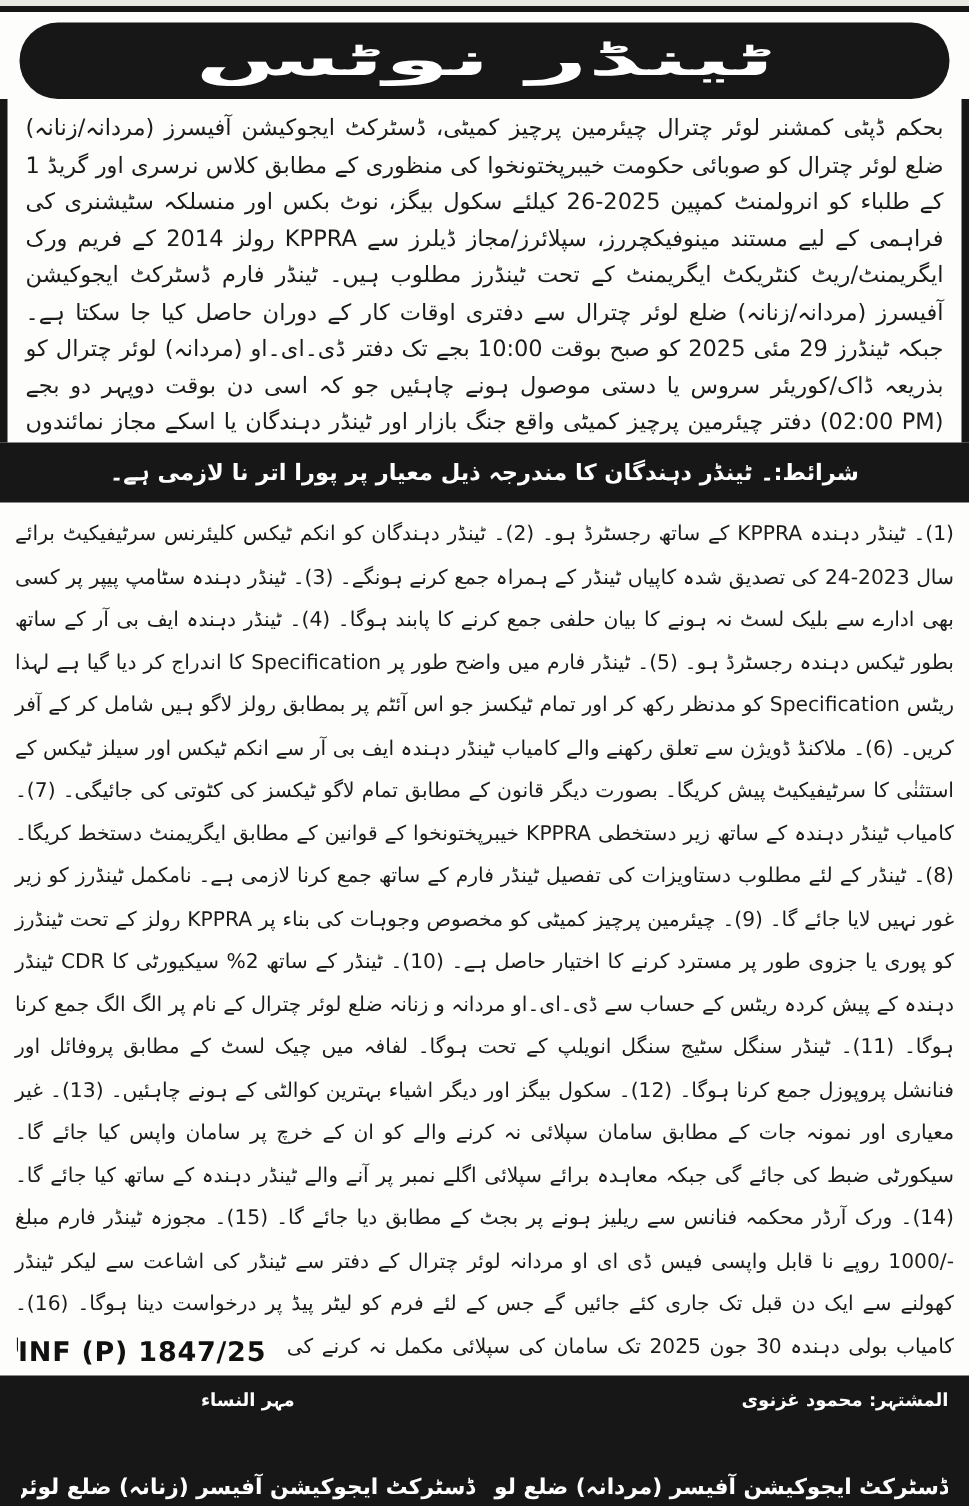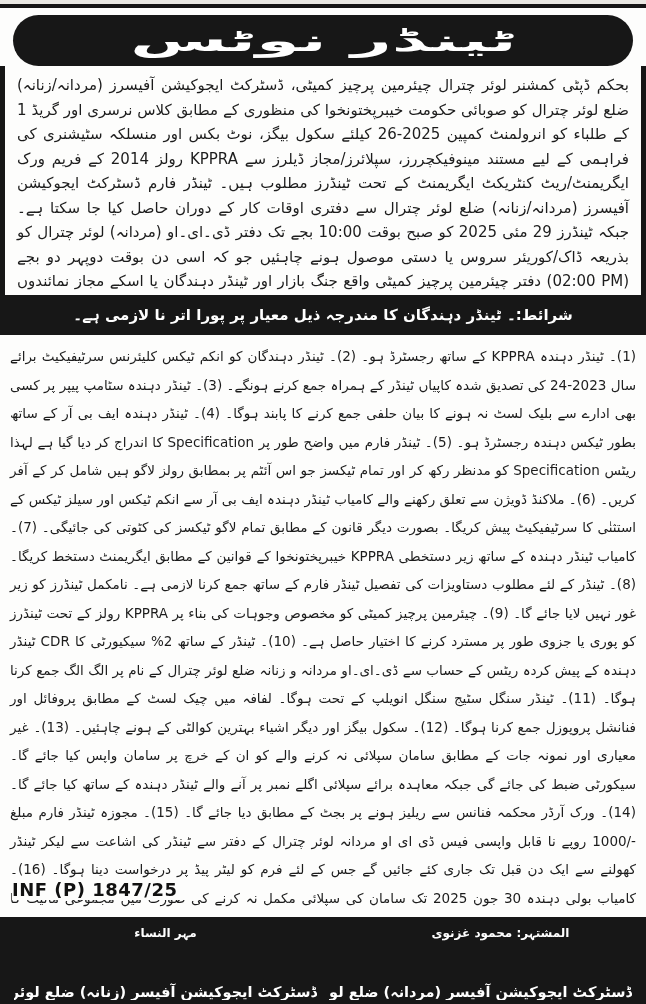--- a/index.html
+++ b/index.html
@@ -76,21 +76,21 @@
     padding: 7px 10px 26px 10px;
     overflow: hidden;
   }
   .conditions-section .urdu {
     font-size: 13.5px;
     line-height: 28.5px;
   }
   .inf-number {
     position: absolute;
     left: 12px;
-    bottom: 17px;
+    bottom: 5px;
     direction: ltr;
     font-weight: bold;
     font-size: 18px;
     letter-spacing: 0.5px;
     color: #111111;
     background: #fdfdfc;
     padding-right: 8px;
   }
   .signature-footer {
     box-sizing: border-box;
@@ -108,21 +108,21 @@
     flex-direction: column;
     justify-content: space-between;
     overflow: hidden;
   }
   .sig-name {
     direction: rtl;
     font-size: 12px;
     font-weight: bold;
     white-space: nowrap;
   }
-  .sig-block.right .sig-name { text-align: center; padding-left: 40px; }
+  .sig-block.right .sig-name { text-align: right; padding-left: 40px; }
   .sig-block.left  .sig-name { text-align: center; }
   .sig-title {
     direction: rtl;
     font-size: 14.5px;
     font-weight: bold;
     text-align: center;
     white-space: nowrap;
   }
 </style>
 </head>

